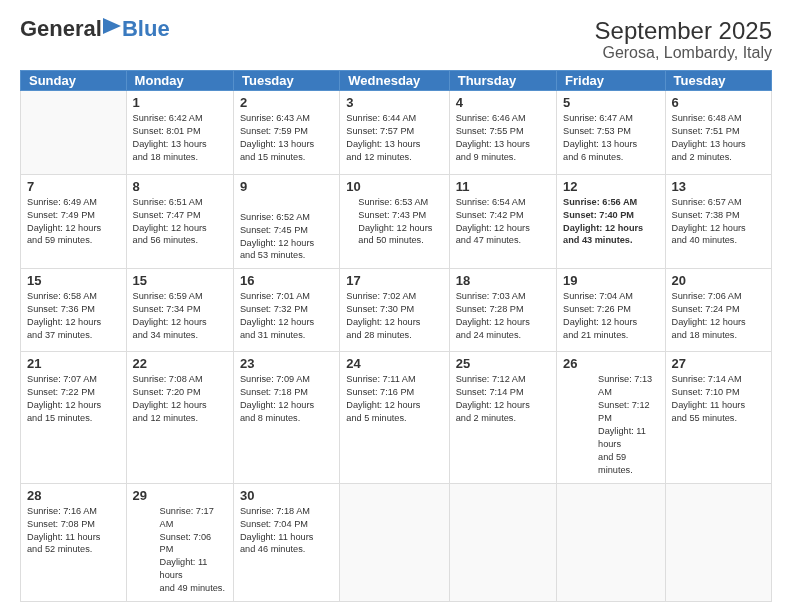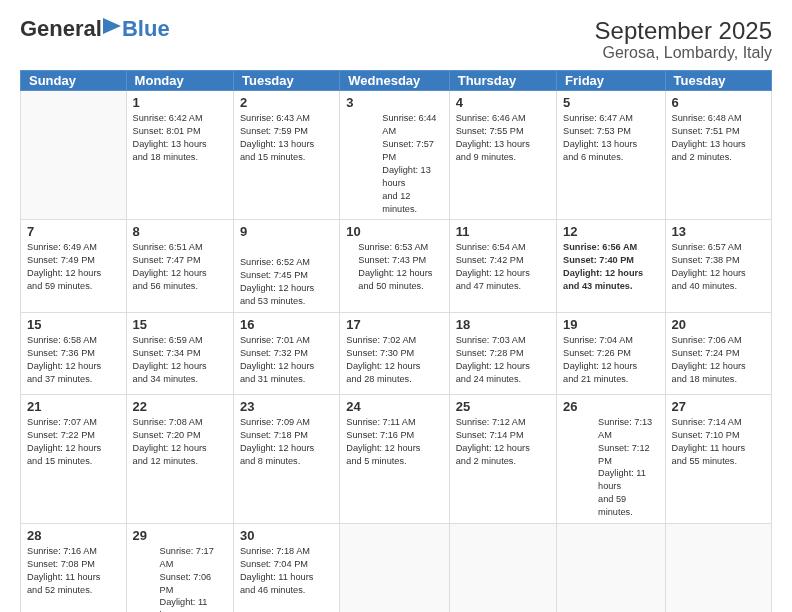--- a/index.html
+++ b/index.html
@@ -141,21 +141,21 @@
           </td>
           <td>
             <span class="day-number">2</span>
             <div class="day-info" style="white-space: pre-line;">Sunrise: 6:43 AM
 Sunset: 7:59 PM
 Daylight: 13 hours
 and 15 minutes.</div>
           </td>
           <td>
             <span class="day-number">3</span>
-            <div class="day-info" style="white-space: pre-line; margin-left: 36px;">Sunrise: 6:44 AM
+            <div class="day-info" style="white-space: pre-line;">Sunrise: 6:44 AM
 Sunset: 7:57 PM
 Daylight: 13 hours
 and 12 minutes.</div>
           </td>
           <td>
             <span class="day-number">4</span>
             <div class="day-info" style="white-space: pre-line;">Sunrise: 6:46 AM
 Sunset: 7:55 PM
 Daylight: 13 hours
 and 9 minutes.</div>

